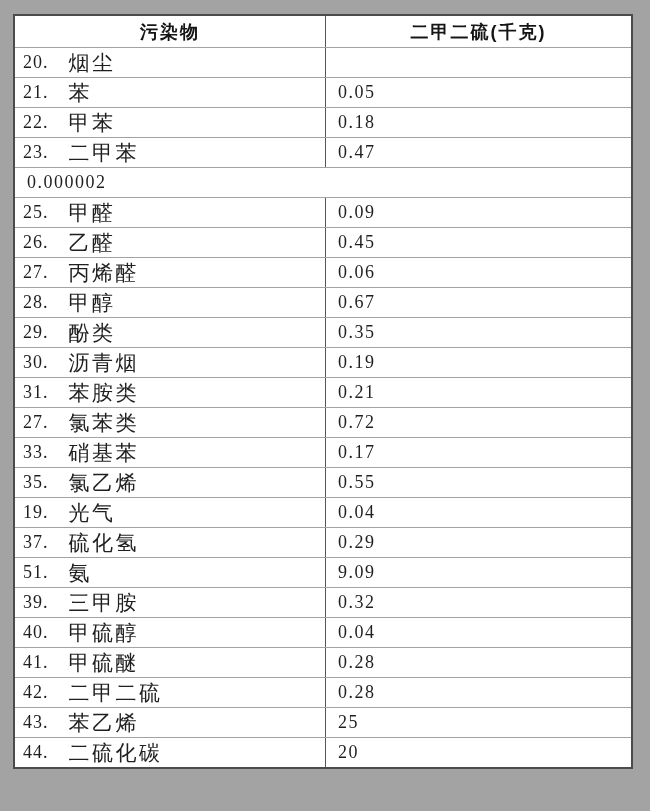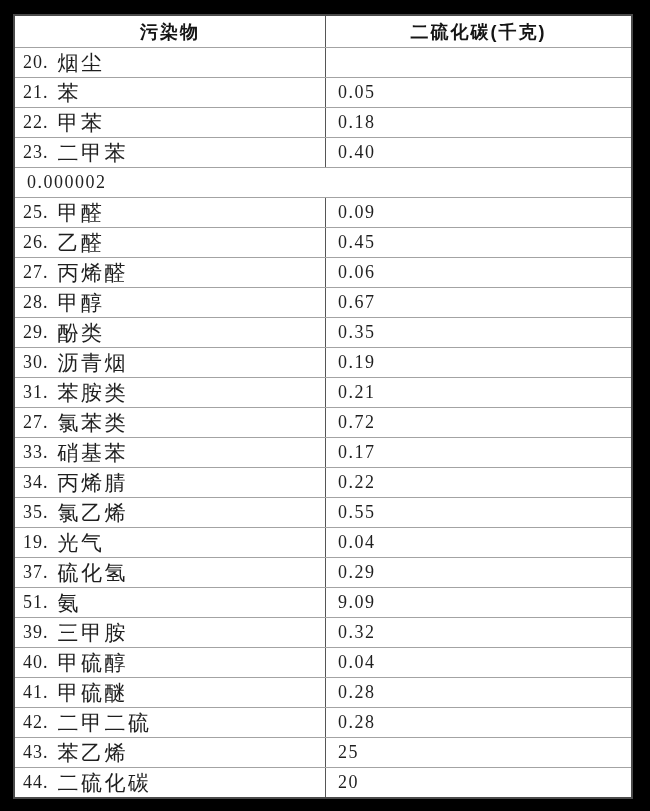--- a/index.html
+++ b/index.html
@@ -10,21 +10,21 @@
     width: 650px;
     height: 811px;
     background: #ffffff;
     font-family: "Liberation Serif", "DejaVu Serif", serif;
     color: #1f1f1f;
   }
   .page {
     position: relative;
     width: 650px;
     height: 811px;
-    background: #000000;
+    background: #a3a3a3;
     overflow: hidden;
   }
   .eq-table {
     position: absolute;
     left: 13px;
     top: 14px;
     width: 616px;
     border: 2px solid #4b4b4b;
     background: #ffffff;
   }
@@ -60,40 +60,40 @@
     justify-content: center;
     padding-left: 0;
   }
   .hdr {
     font-size: 18px;
     letter-spacing: 2px;
     color: #151515;
   }
   .row-no {
     font-size: 18px;
-    margin-right: 9px;
+    margin-right: 20px;
     letter-spacing: 1px;
   }
   .pname {
     font-size: 21px;
     letter-spacing: 2.5px;
   }
   .pvalue {
     font-size: 18px;
     letter-spacing: 1.5px;
   }
 </style>
 </head>
 <body>
 
 <div class="page">
   <div class="eq-table">
     <div class="row header-row">
       <div class="cell col-name hdr">污染物</div>
-      <div class="cell col-value hdr">二硫化碳(千克)</div>
+      <div class="cell col-value hdr">二甲二硫(千克)</div>
     </div>
     <div id="rows-container">
   <div class="row">
     <div class="cell col-name">
       <span class="row-no">20.</span>
       <span class="pname">烟尘</span>
     </div>
   </div>
 
   <div class="row">
@@ -115,21 +115,21 @@
       <span class="pvalue">0.18</span>
     </div>
   </div>
 
   <div class="row">
     <div class="cell col-name">
       <span class="row-no">23.</span>
       <span class="pname">二甲苯</span>
     </div>
     <div class="cell col-value">
-      <span class="pvalue">0.40</span>
+      <span class="pvalue">0.47</span>
     </div>
   </div>
 
   <div class="row">
     <div class="cell col-value">
       <span class="pvalue">0.000002</span>
     </div>
   </div>
 
   <div class="row">
@@ -215,29 +215,20 @@
   <div class="row">
     <div class="cell col-name">
       <span class="row-no">33.</span>
       <span class="pname">硝基苯</span>
     </div>
     <div class="cell col-value">
       <span class="pvalue">0.17</span>
     </div>
   </div>
 
-  <div class="row">
-    <div class="cell col-name">
-      <span class="row-no">34.</span>
-      <span class="pname">丙烯腈</span>
-    </div>
-    <div class="cell col-value">
-      <span class="pvalue">0.22</span>
-    </div>
-  </div>
 
   <div class="row">
     <div class="cell col-name">
       <span class="row-no">35.</span>
       <span class="pname">氯乙烯</span>
     </div>
     <div class="cell col-value">
       <span class="pvalue">0.55</span>
     </div>
   </div>

